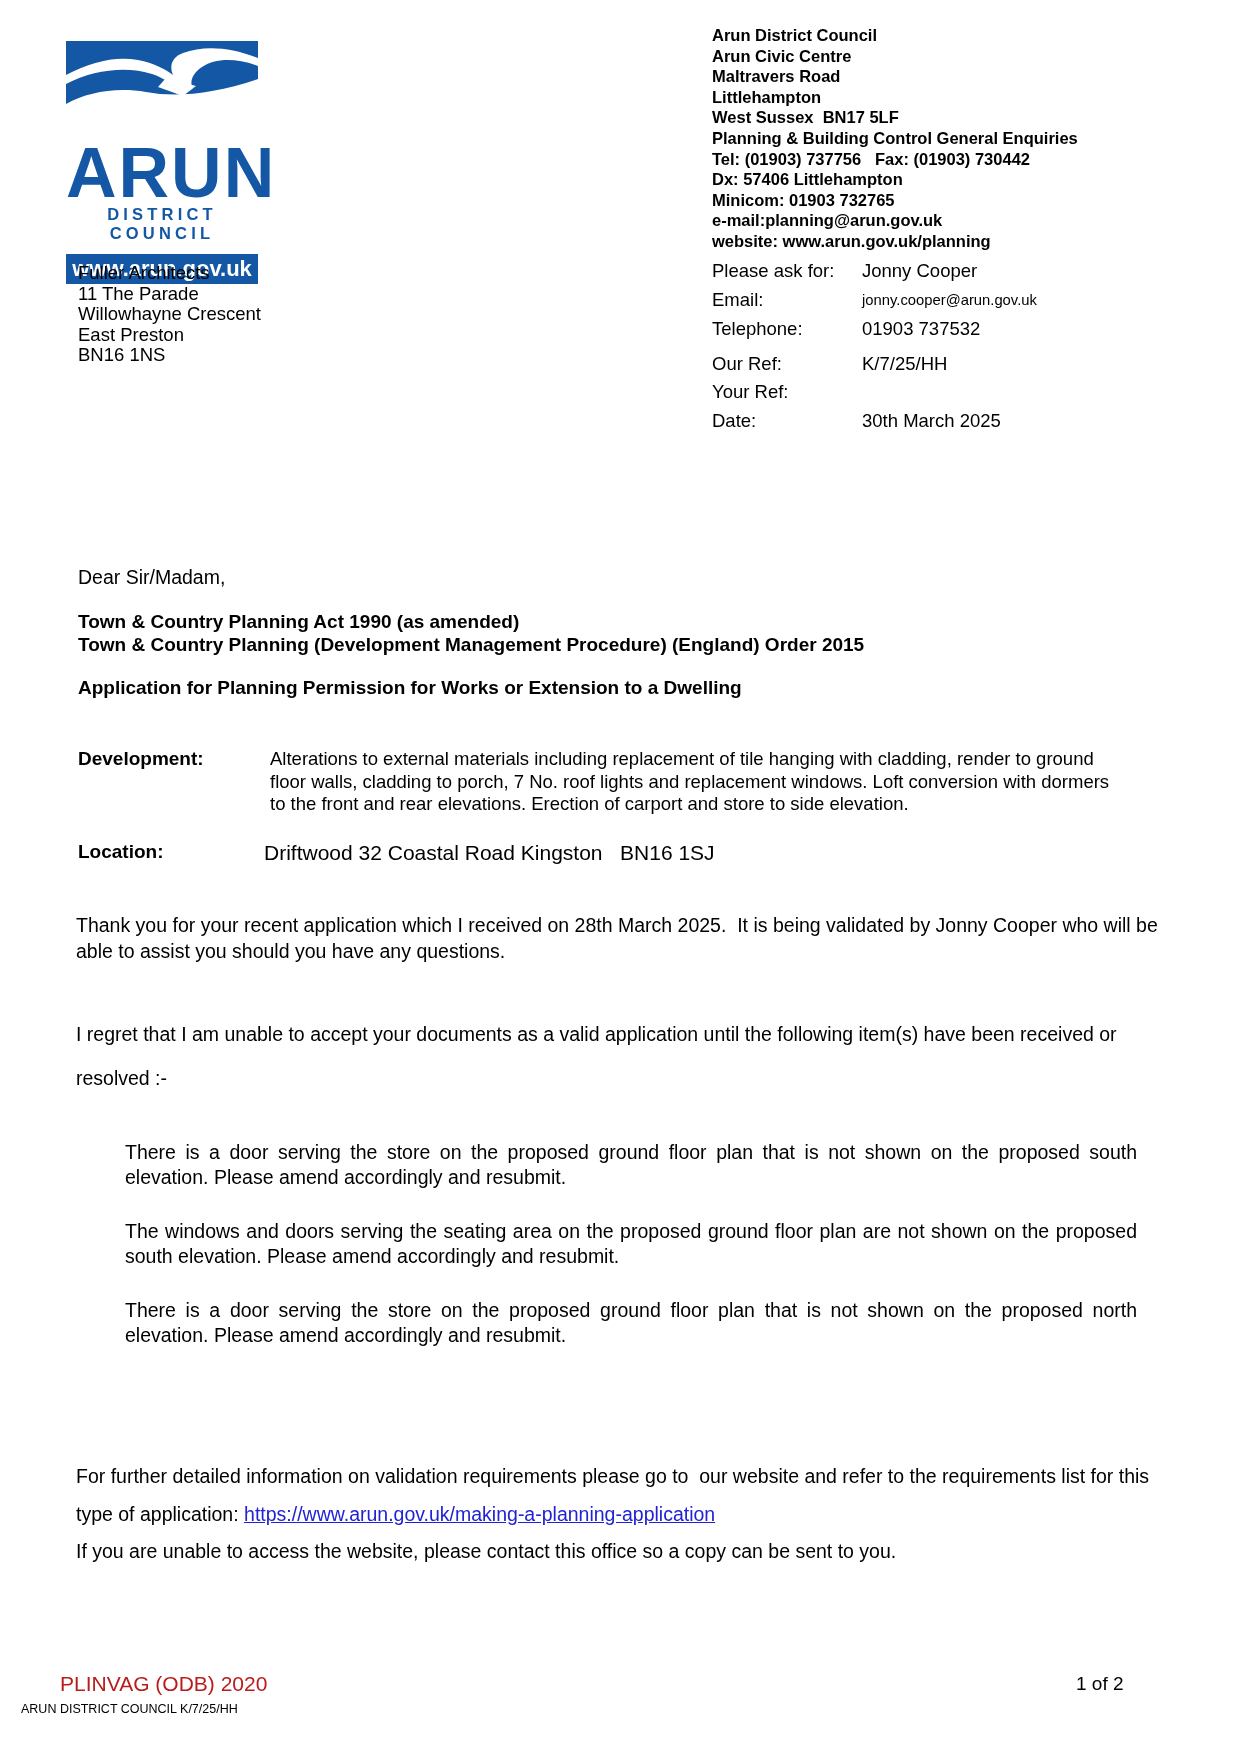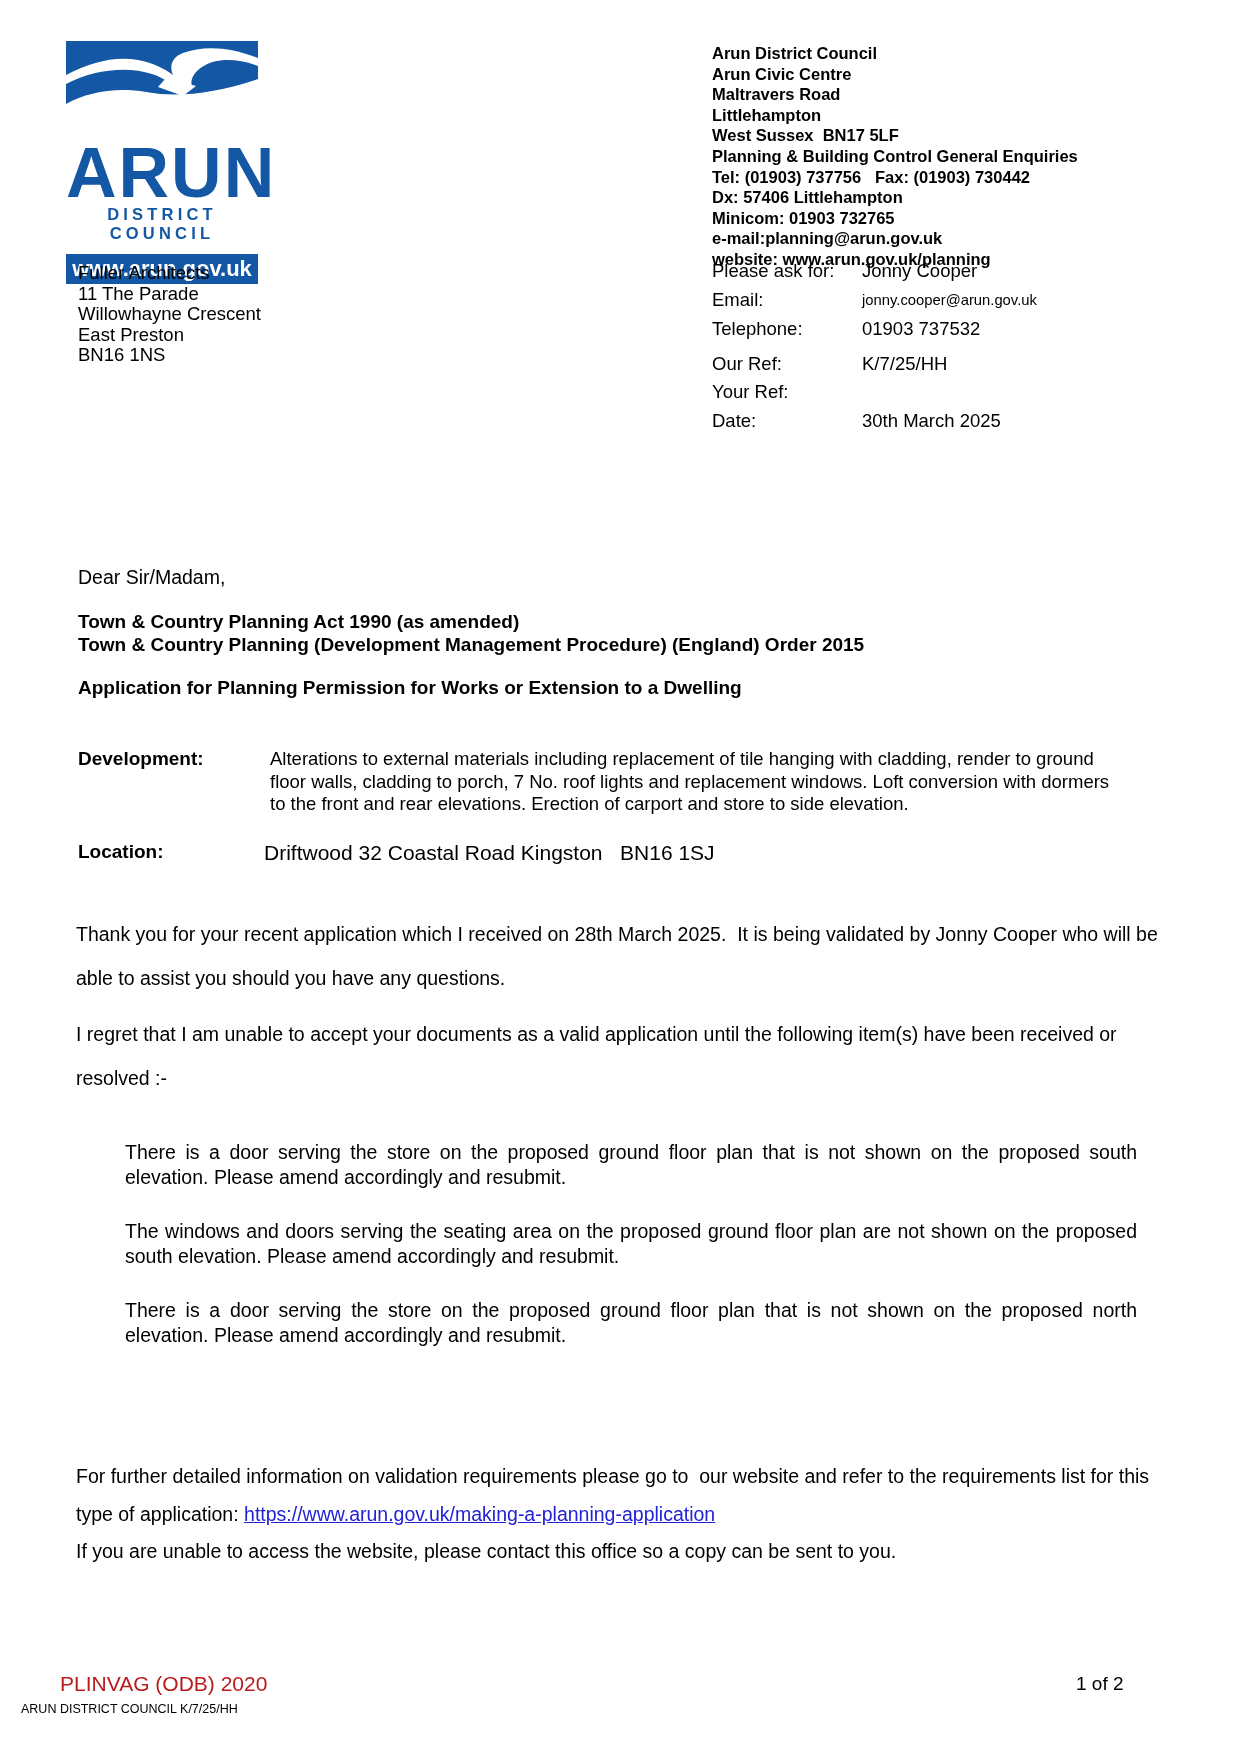--- a/index.html
+++ b/index.html
@@ -12,39 +12,39 @@
   .pre{white-space:pre-wrap;}
 
   
   .logo{position:absolute;left:66px;top:41px;width:192px;}
   .logo-art{display:block;width:192px;height:80px;}
   .logo-name{color:#1458A5;font-weight:bold;font-size:70px;line-height:62px;letter-spacing:2px;text-align:center;margin-top:21px;}
   .logo-sub{color:#1458A5;font-weight:bold;font-size:16.5px;letter-spacing:4.2px;text-align:center;margin-top:1px;}
   .logo-bar{background:#1458A5;color:#ffffff;font-weight:bold;font-size:22px;line-height:30px;text-align:center;margin-top:11px;}
 
   
-  .council-addr{position:absolute;left:712px;top:25px;font-weight:bold;font-size:16.5px;line-height:20.6px;margin-top:18px;}
+  .council-addr{position:absolute;left:712px;top:25px;font-weight:bold;font-size:16.5px;line-height:20.6px;}
 
   
   .recipient{position:absolute;left:78px;top:263px;font-size:18.5px;line-height:20.6px;}
 
   
   .c-label{position:absolute;left:712px;font-size:18.5px;}
   .c-value{position:absolute;left:862px;font-size:18.5px;}
   .v-small{font-size:14.8px;}
 
   
   .salutation{position:absolute;left:78px;top:566px;font-size:19.5px;}
   .headings{position:absolute;left:78px;top:611px;font-weight:bold;font-size:19px;line-height:22.5px;}
   .subject{position:absolute;left:78px;top:677px;font-weight:bold;font-size:19px;}
   .dev-label{position:absolute;left:78px;top:748px;font-weight:bold;font-size:19px;}
   .dev-text{position:absolute;left:270px;top:748px;width:848px;font-size:18.5px;line-height:22.6px;}
   .loc-label{position:absolute;left:78px;top:841px;font-weight:bold;font-size:19px;}
   .loc-text{position:absolute;left:264px;top:841px;font-size:21px;}
-  .para1{position:absolute;left:76px;top:912px;width:1088px;font-size:19.5px;line-height:44px;}
+  .para1{position:absolute;left:76px;top:912px;width:1088px;font-size:19.5px;line-height:26px;}
   .para2{position:absolute;left:76px;top:1012px;width:1088px;font-size:19.5px;line-height:44px;}
   .items{position:absolute;left:125px;top:1140px;width:1012px;}
   .item{font-size:19.5px;line-height:24.6px;text-align:justify;margin-bottom:30px;}
   .further{position:absolute;left:76px;top:1458px;width:1088px;font-size:19.5px;line-height:37.5px;}
   .doc-link{color:#2121D6;text-decoration:underline;cursor:pointer;}
   .access{position:absolute;left:76px;top:1533px;width:1088px;font-size:19.5px;line-height:37.5px;}
 
   
   .footer-left{position:absolute;left:60px;top:1672px;color:#b91c1c;font-size:21px;text-align:center;}
   .footer-sub{position:absolute;left:21px;top:1702px;font-size:12.5px;}

